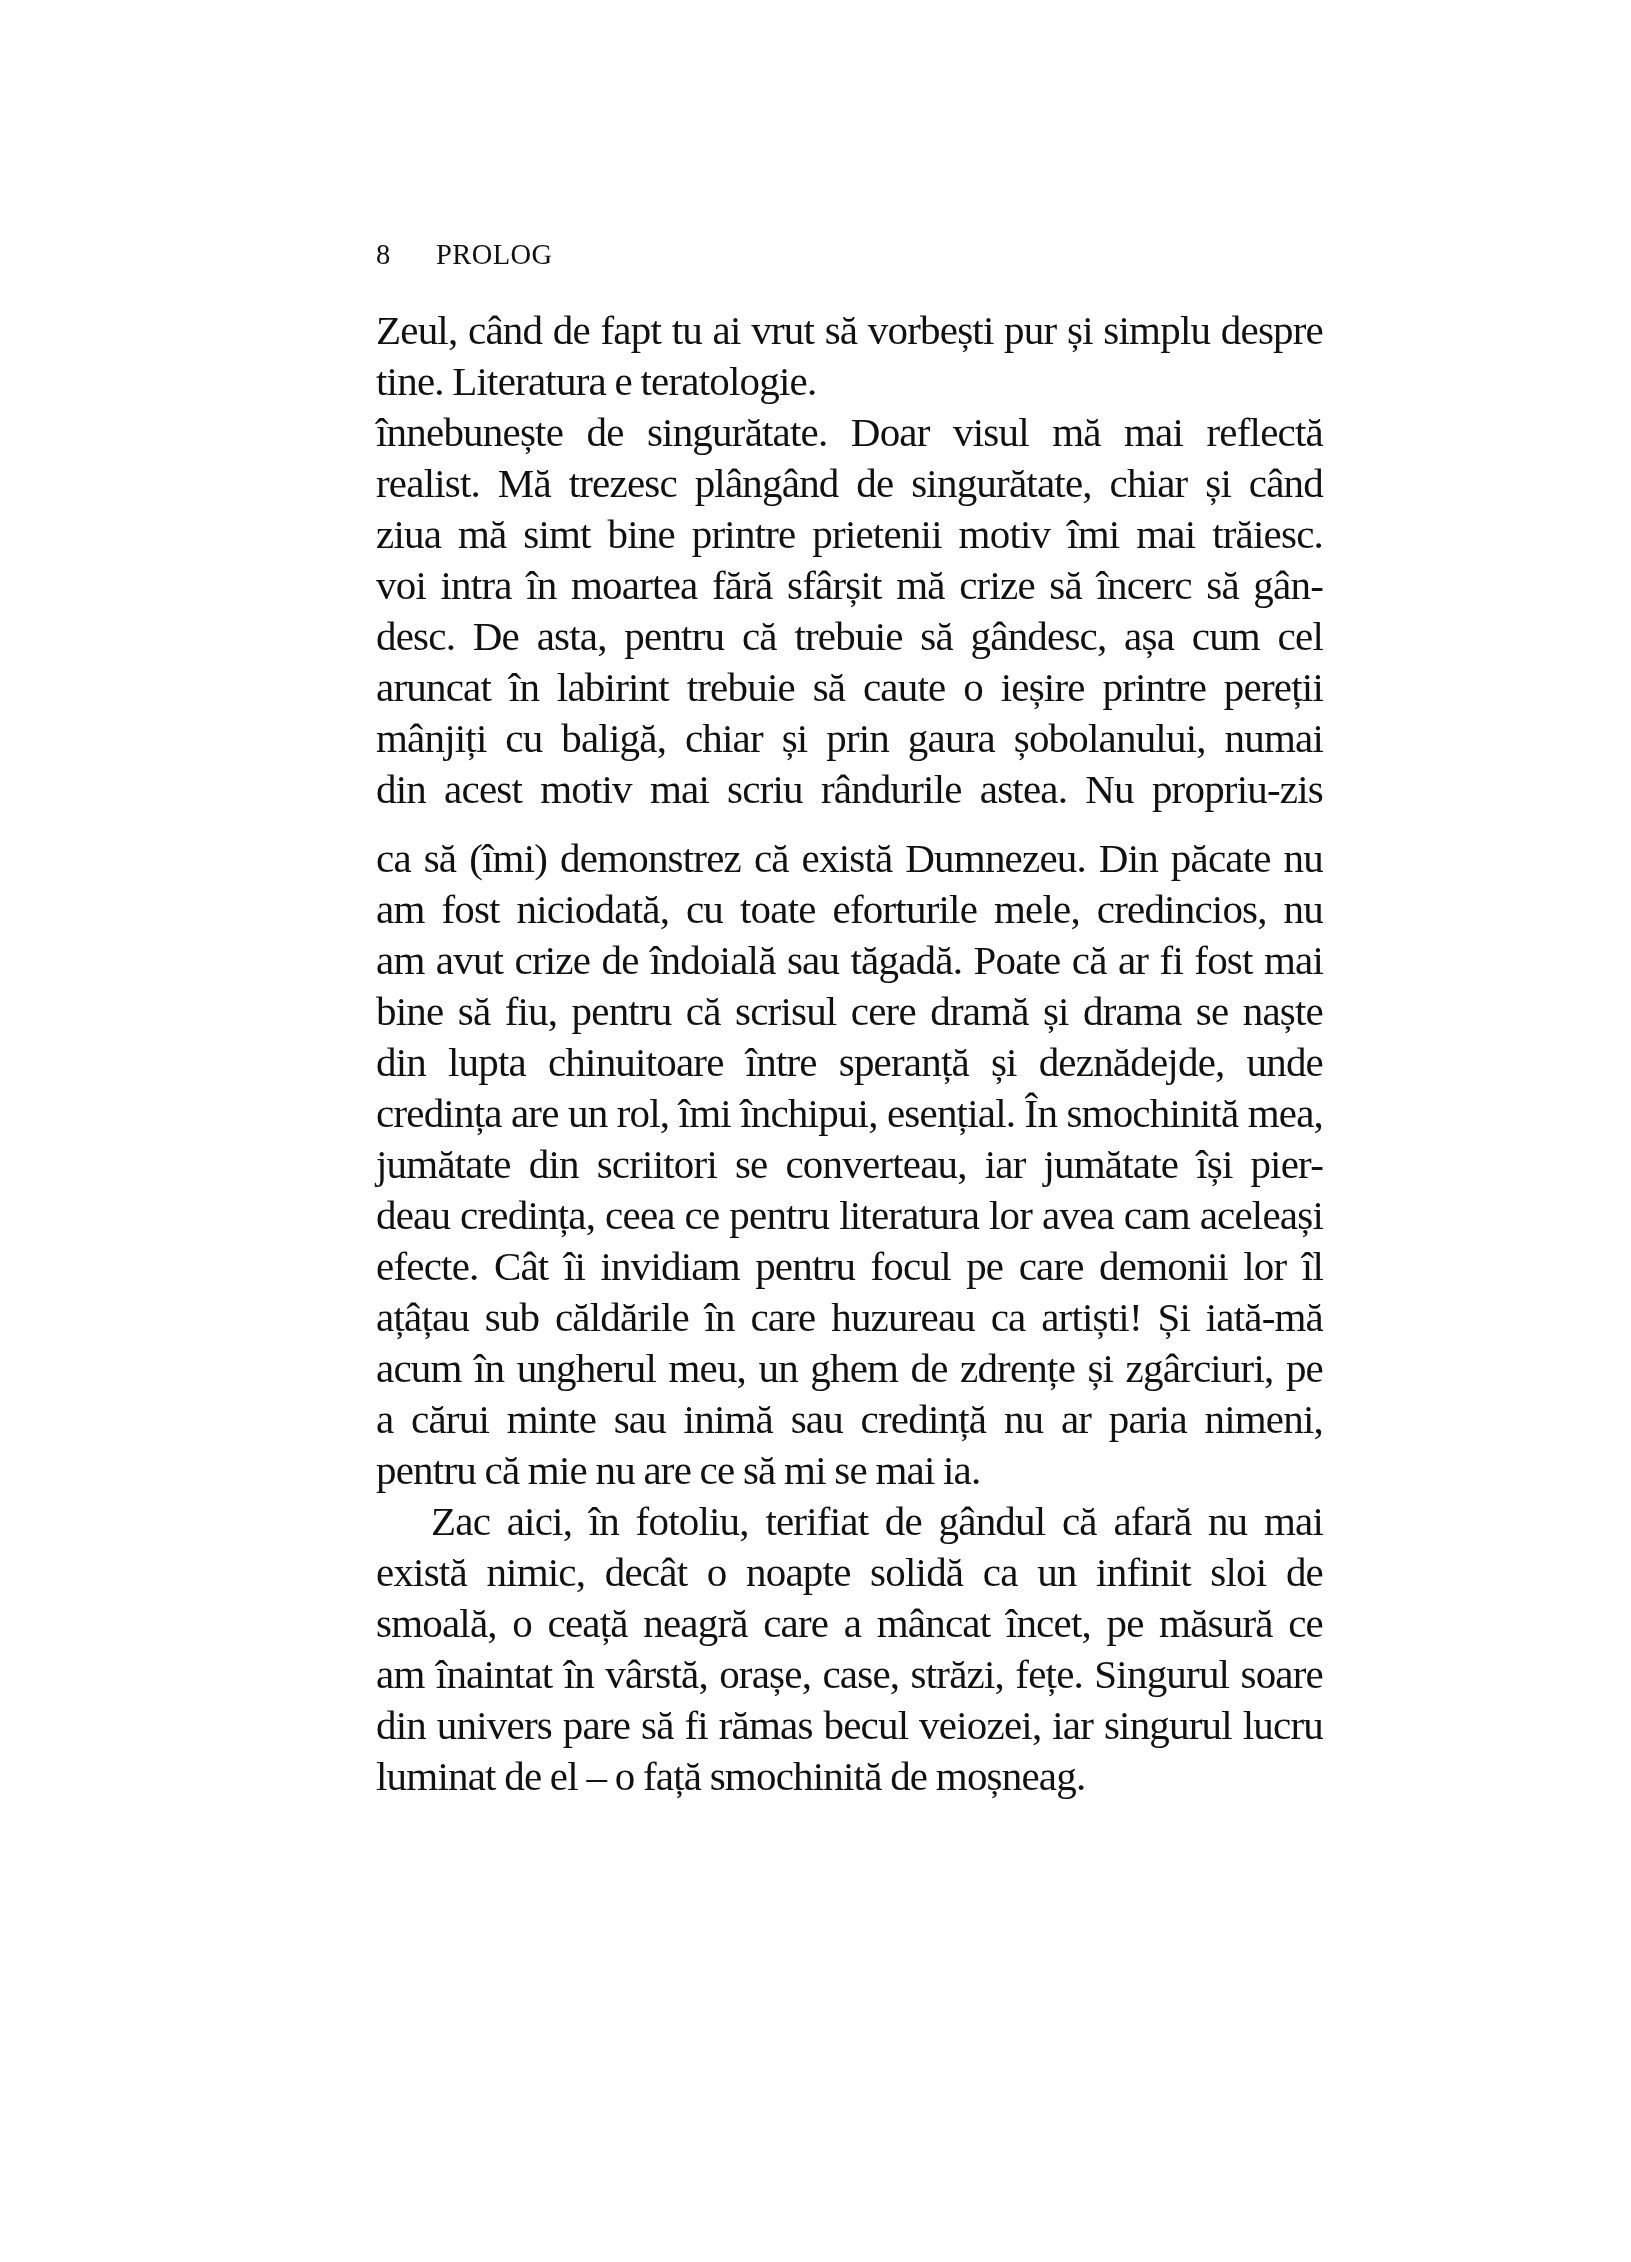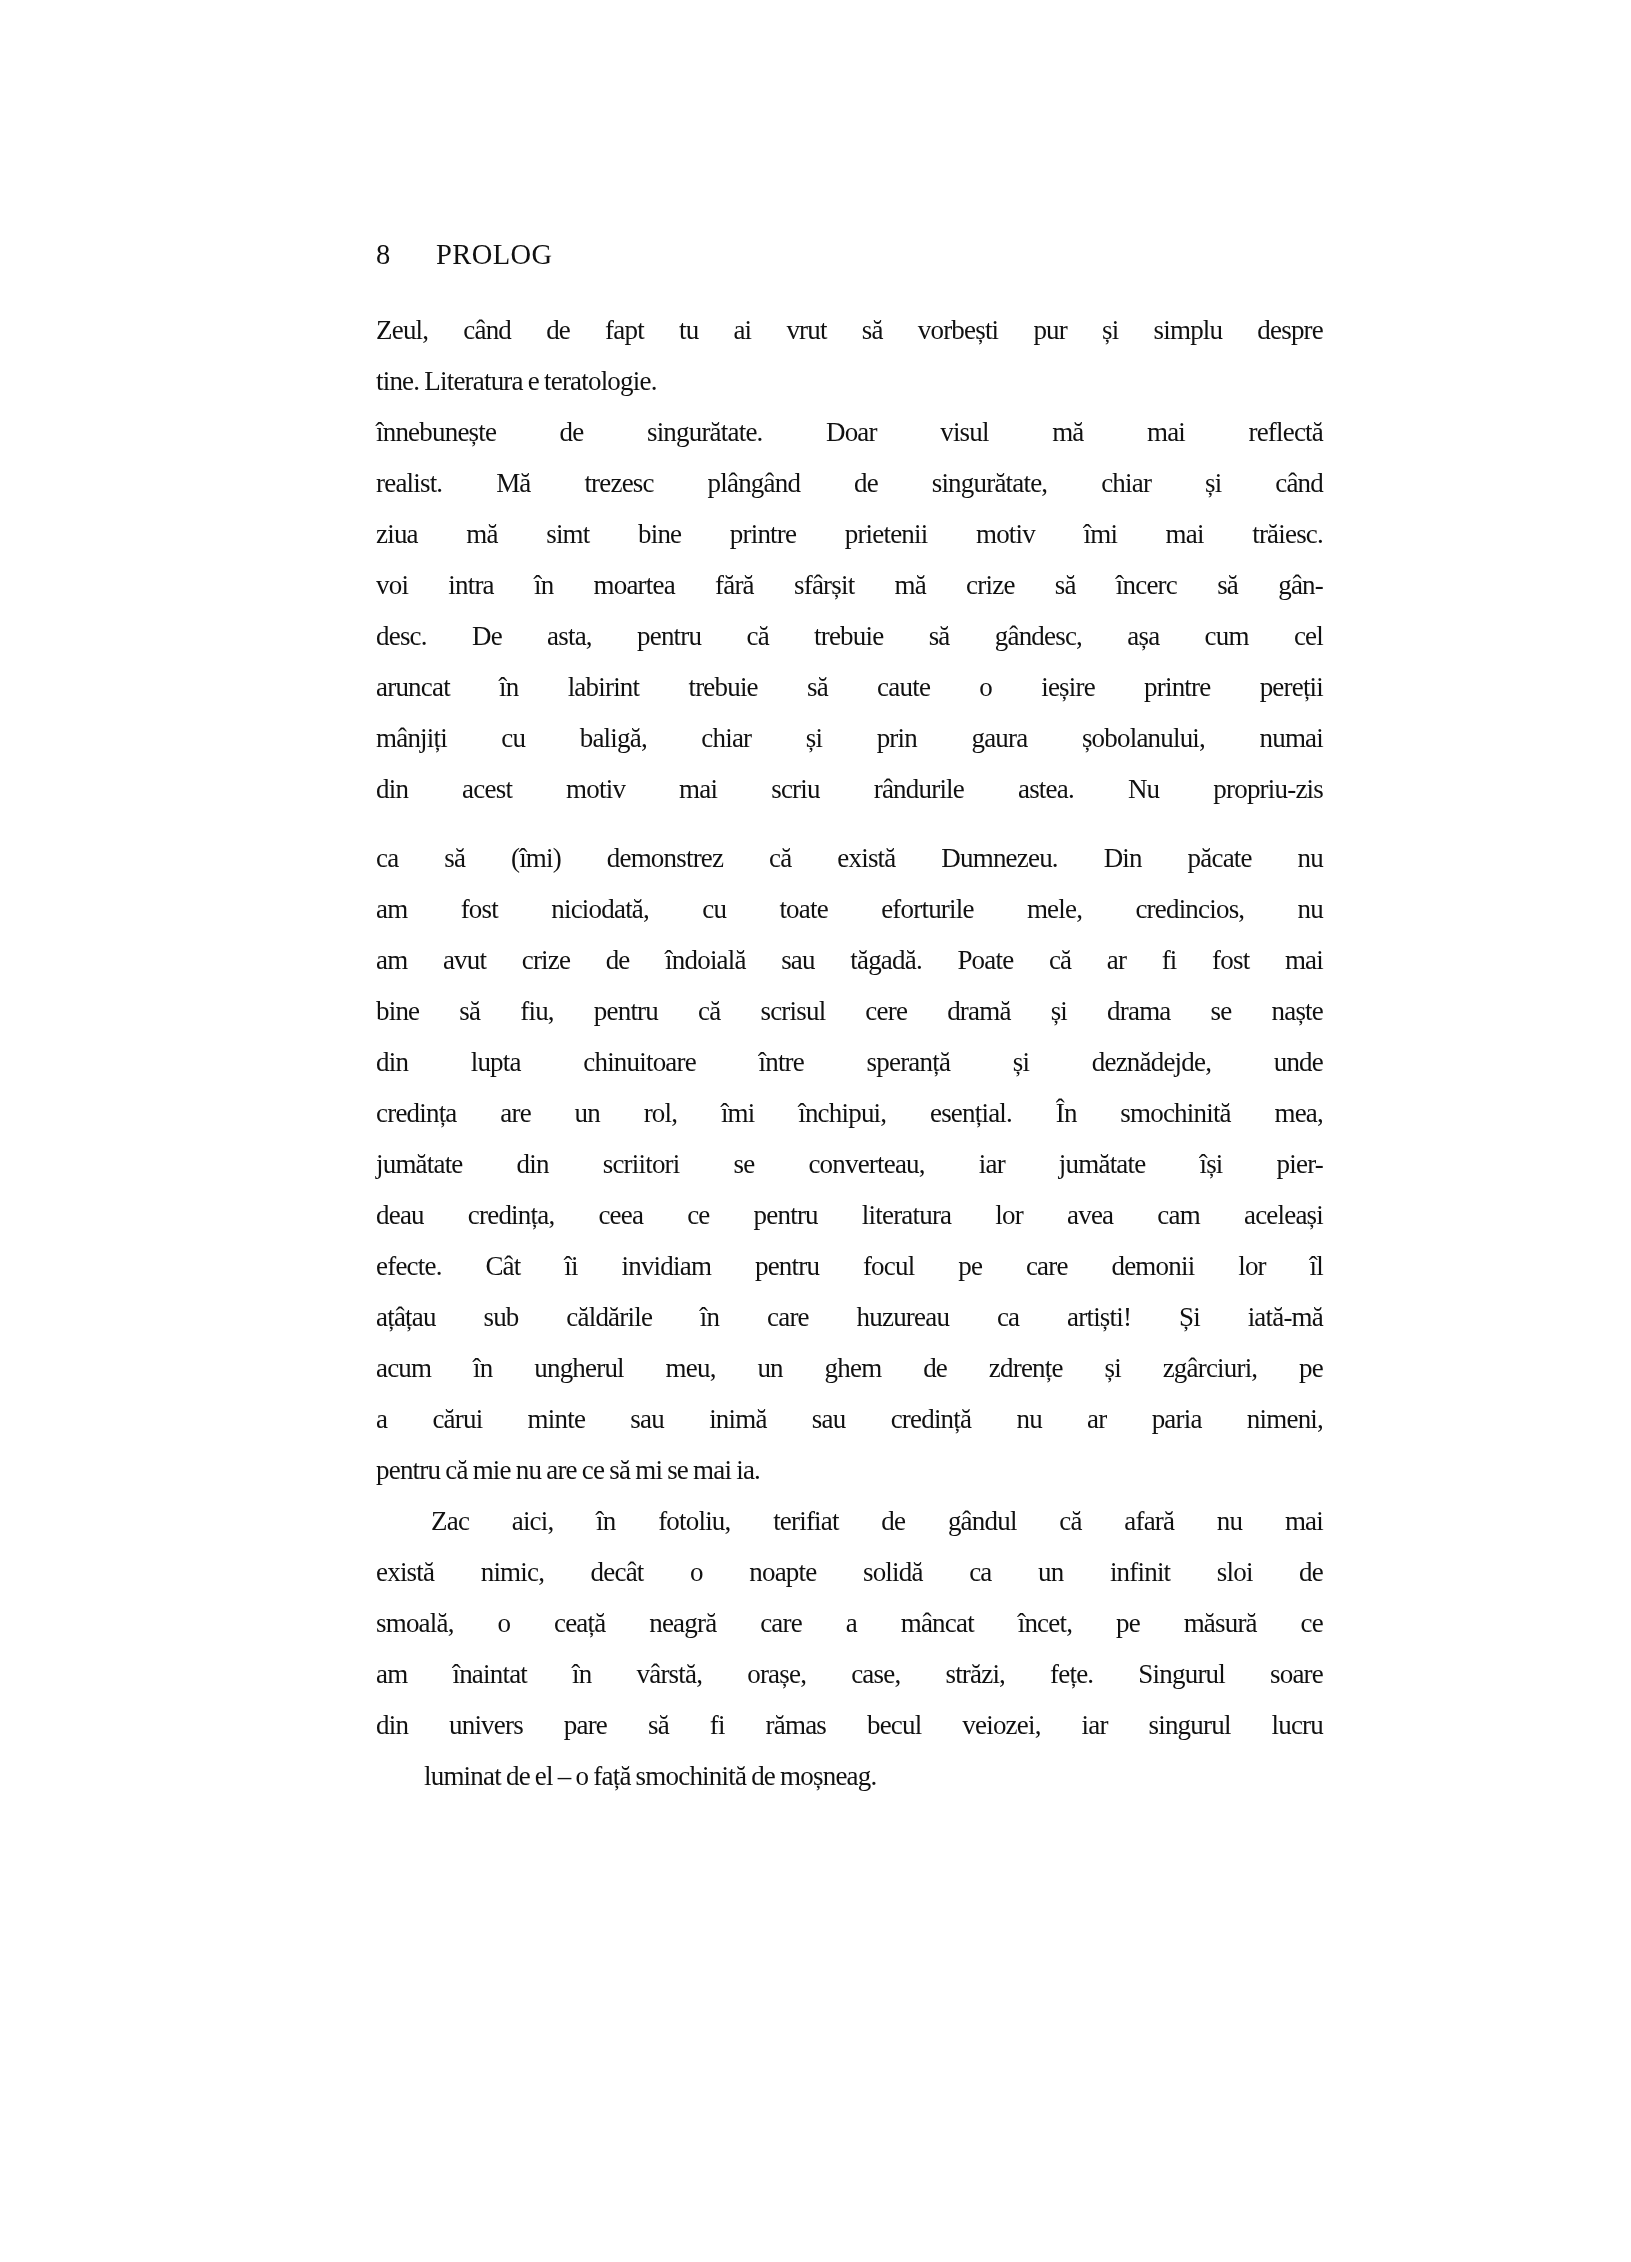--- a/index.html
+++ b/index.html
@@ -43,21 +43,21 @@
   .body-text {
     position: absolute;
     left: 368px;
     top: 305px;
     width: 947px;
   }
   .line {
     display: block;
     height: 51px;
     line-height: 51px;
-    font-size: 27px;
+    font-size: 41px;
     white-space: nowrap;
     text-align: justify;
     text-align-last: justify;
     letter-spacing: -0.8px;
     word-spacing: -0.9px;
   }
   .line.indent {
     padding-left: 55px;
   }
   .line.last {
@@ -169,19 +169,19 @@
       <span class="line">
           <span class="line-inner" style="white-space: normal; display: block;">smoală, o ceață neagră care a mâncat încet, pe măsură ce</span>
         </span>
       <span class="line">
           <span class="line-inner" style="white-space: normal; display: block;">am înaintat în vârstă, orașe, case, străzi, fețe. Singurul soare</span>
         </span>
       <span class="line">
           <span class="line-inner" style="white-space: normal; display: block;">din univers pare să fi rămas becul veiozei, iar singurul lucru</span>
         </span>
       <span class="line last">
-          <span class="line-inner" style="white-space: normal; display: block; margin-left: 48px;">luminat de el – o față smochinită de moșneag.</span>
+          <span class="line-inner" style="white-space: normal; display: block;">luminat de el – o față smochinită de moșneag.</span>
         </span>
     </div>
 
   </div>
 </div>
 
 
 </body></html>

